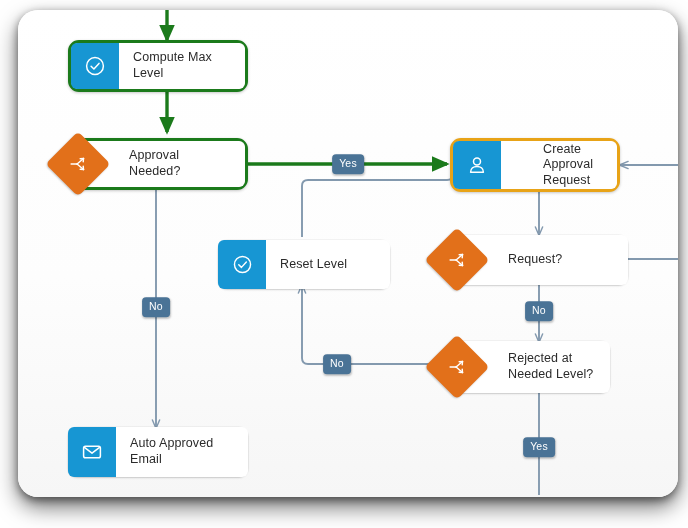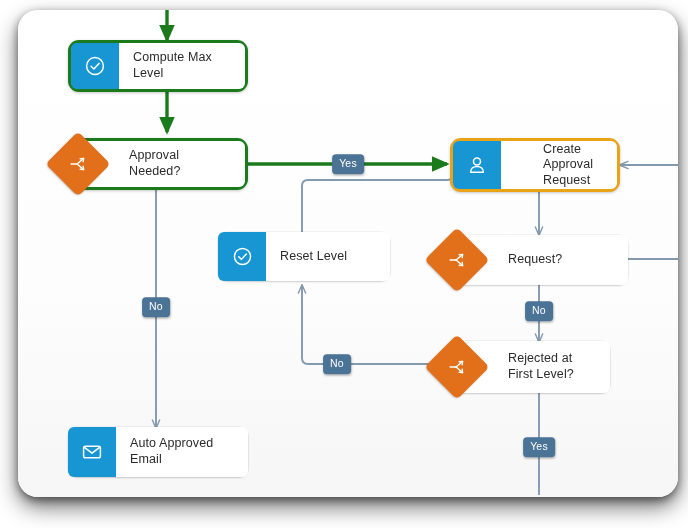--- a/index.html
+++ b/index.html
@@ -228,21 +228,21 @@
   <div class="node sel-gold" style="left:450px; top:138px; width:170px; height:54px;">
     <div class="node-icon">
       <svg width="24" height="24" viewBox="0 0 24 24" fill="none" stroke="#ffffff" stroke-width="1.5" stroke-linecap="round" stroke-linejoin="round">
         <circle cx="12" cy="8.4" r="3.5"></circle>
         <path d="M 5.6 19.2 C 5.6 15.4 8.5 13.4 12 13.4 C 15.5 13.4 18.4 15.4 18.4 19.2 z"></path>
       </svg>
     </div>
     <div class="node-label">Create Approval Request</div>
   </div>
 
-  <div class="node" style="left:218px; top:232px; width:172px; height:49px;">
+  <div class="node" style="left:218px; top:240px; width:172px; height:49px;">
     <div class="node-icon">
       <svg width="23" height="23" viewBox="0 0 24 24" fill="none" stroke="#ffffff" stroke-width="1.5" stroke-linecap="round" stroke-linejoin="round">
         <circle cx="12" cy="12" r="8.4"></circle>
         <path d="M 8.1 12.2 L 10.9 15 L 16 9.4"></path>
       </svg>
     </div>
     <div class="node-label">Reset Level</div>
   </div>
 
   <div class="node decision" style="left:450px; top:235px; width:178px; height:50px;">
@@ -265,21 +265,21 @@
       <svg width="22" height="22" viewBox="0 0 24 24" fill="none" stroke="#ffffff" stroke-width="1.6" stroke-linecap="round" stroke-linejoin="round">
         <path d="M 4.5 12 L 11 12"></path>
         <path d="M 11 12 L 18 6"></path>
         <path d="M 11 12 L 18 18"></path>
         <path d="M 18 6 L 14.4 6.3"></path>
         <path d="M 18 6 L 17.7 9.6"></path>
         <path d="M 18 18 L 14.4 17.7"></path>
         <path d="M 18 18 L 17.7 14.4"></path>
       </svg>
     </div>
-    <div class="node-label">Rejected at First Level?</div>
+    <div class="node-label">Rejected at Needed Level?</div>
   </div>
 
   <div class="node" style="left:68px; top:427px; width:180px; height:50px;">
     <div class="node-icon">
       <svg width="24" height="24" viewBox="0 0 24 24" fill="none" stroke="#ffffff" stroke-width="1.5" stroke-linecap="round" stroke-linejoin="round">
         <rect x="3.6" y="6.2" width="16.8" height="11.6" rx="1.8"></rect>
         <path d="M 4.4 7.4 L 12 13.2 L 19.6 7.4"></path>
       </svg>
     </div>
     <div class="node-label">Auto Approved Email</div>

